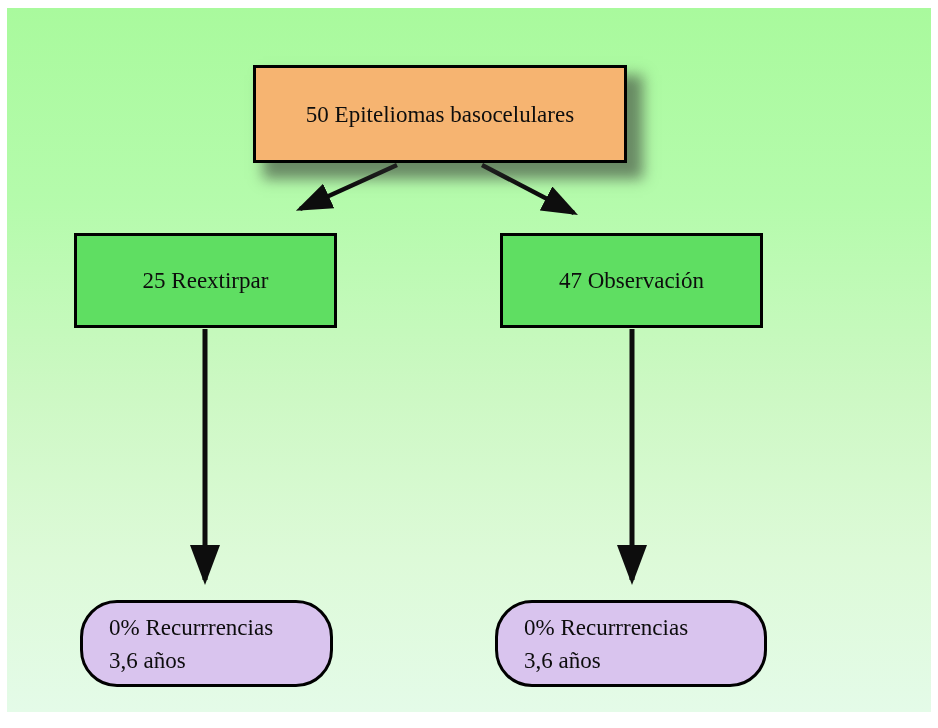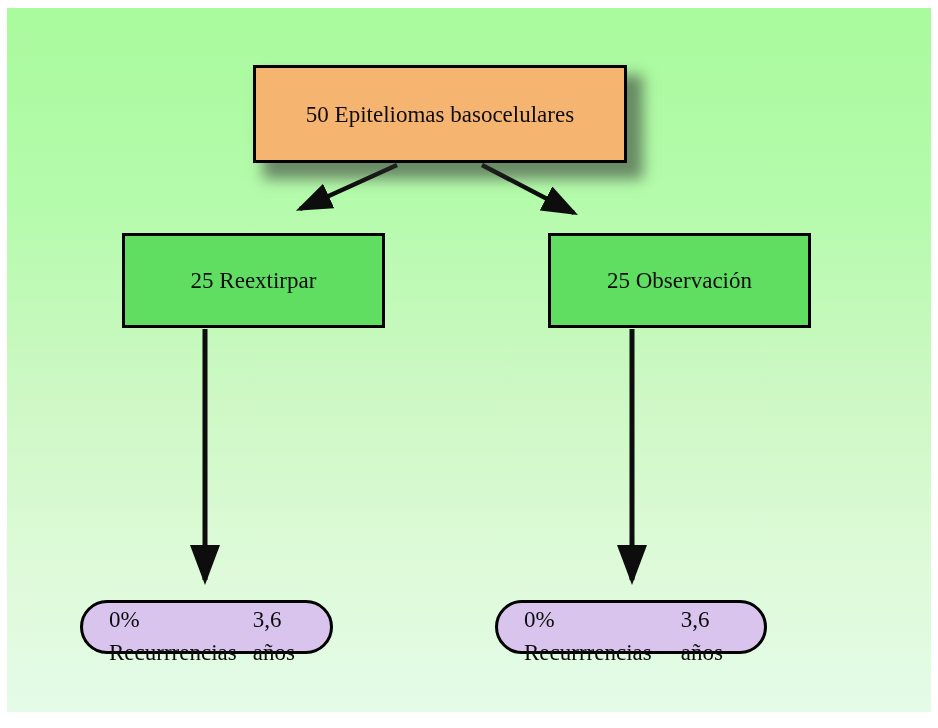--- a/index.html
+++ b/index.html
@@ -22,43 +22,42 @@
     position: absolute;
     left: 0; top: 0;
     width: 938px; height: 728px;
     pointer-events: none;
   }
   .node {
     position: absolute;
     box-sizing: border-box;
     border: 3px solid #000000;
     display: flex;
-    flex-direction: row;
+    flex-direction: column;
     align-items: center;
     justify-content: center;
     text-align: center;
     font-size: 23px;
     line-height: 33px;
   }
   .node-root {
     left: 253px; top: 65px;
     width: 374px; height: 98px;
     background: #f6b471;
     box-shadow: 13px 13px 13px 3px rgba(45, 45, 45, 0.55);
   }
   .node-branch {
     width: 263px; height: 95px;
     background: #5fde62;
-    margin-left: 48px;
   }
   .node-branch-left  { left: 74px;  top: 233px; }
   .node-branch-right { left: 500px; top: 233px; }
   .node-outcome {
     top: 600px;
-    height: 54px;
+    height: 87px;
     background: #d9c4ee;
     border-radius: 37px;
     align-items: flex-start;
     text-align: left;
     padding-left: 26px;
     padding-right: 10px;
   }
   .node-outcome-left  { left: 80px;  width: 253px; }
   .node-outcome-right { left: 495px; width: 272px; }
   .node span { display: block; }
@@ -83,21 +82,21 @@
 
   <div class="node node-root">
     <span>50 Epiteliomas basocelulares</span>
   </div>
 
   <div class="node node-branch node-branch-left">
     <span>25 Reextirpar</span>
   </div>
 
   <div class="node node-branch node-branch-right">
-    <span>25 Observación</span>
+    <span>47 Observación</span>
   </div>
 
   <div class="node node-outcome node-outcome-left">
     <span>0% Recurrrencias</span>
     <span>3,6 años</span>
   </div>
 
   <div class="node node-outcome node-outcome-right">
     <span>0% Recurrrencias</span>
     <span>3,6 años</span>

